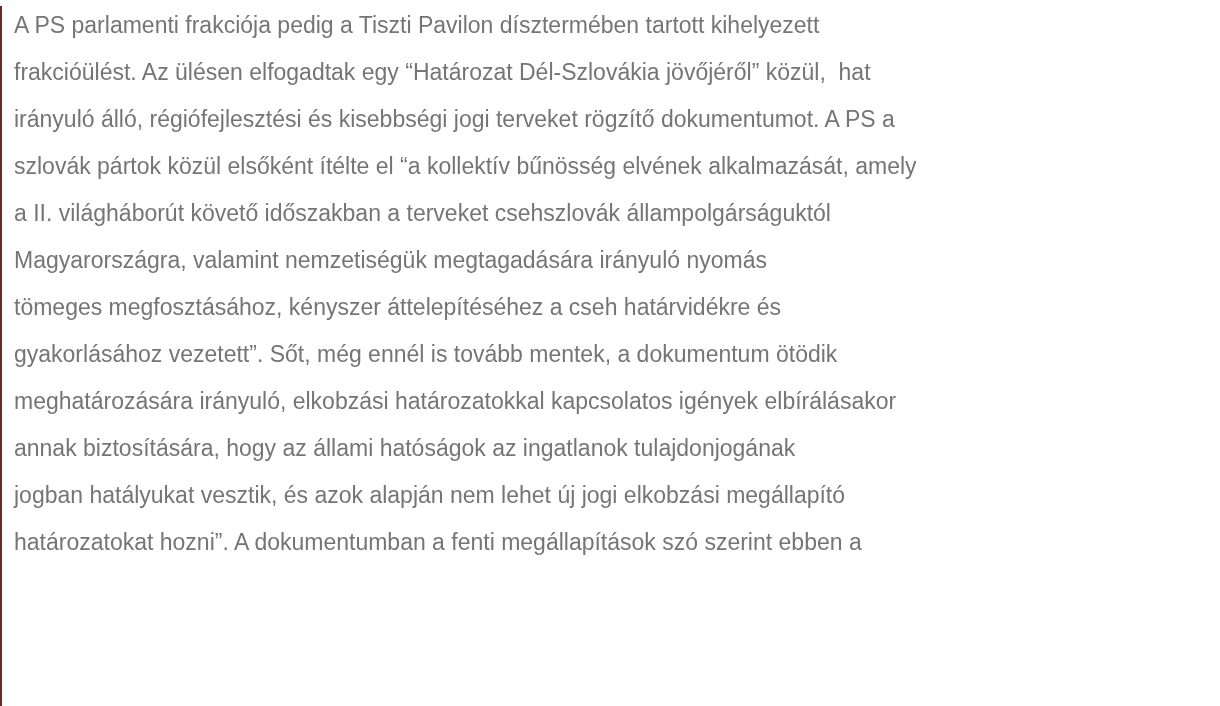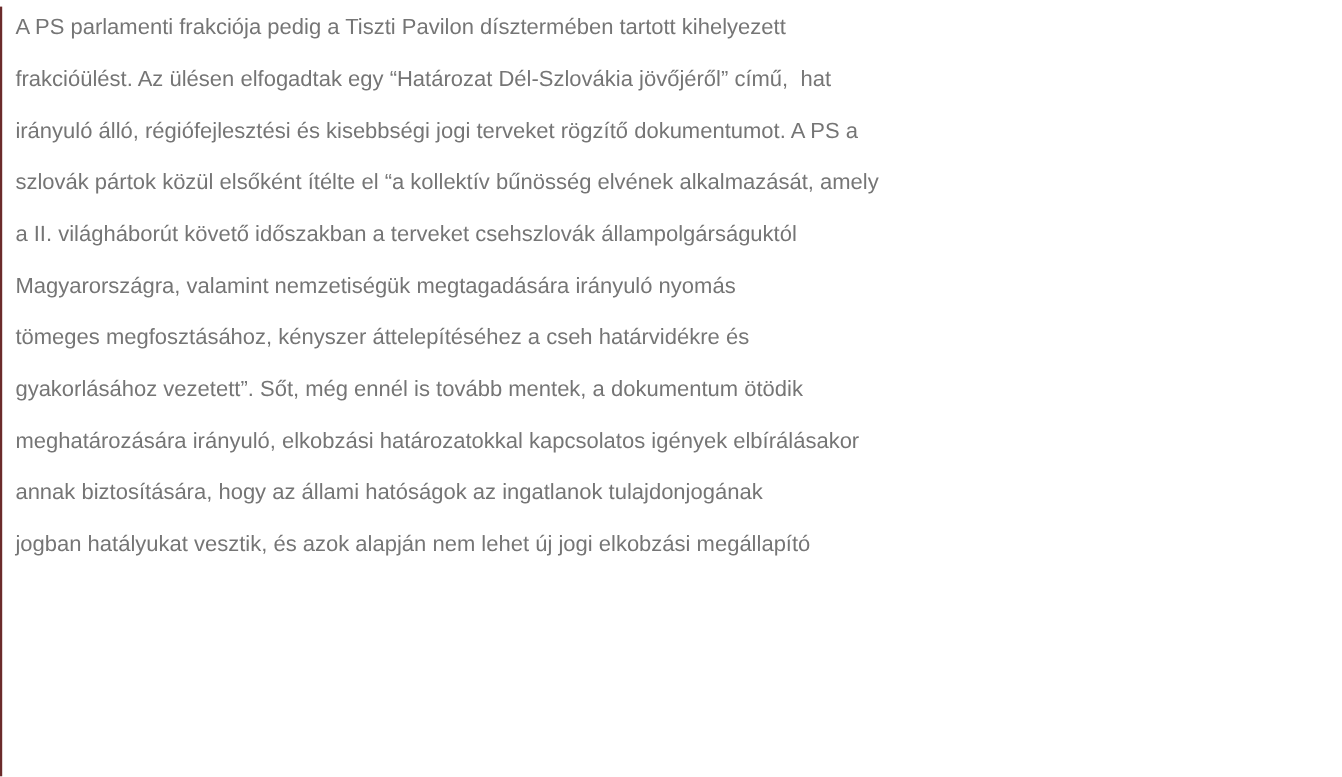--- a/index.html
+++ b/index.html
@@ -23,40 +23,41 @@
     width: 2px;
     height: 700px;
     background: var(--edge-color, #6b2b2b);
   }
   .paragraph {
     position: absolute;
     left: 14px;
     top: 2px;
     width: 1200px;
     color: var(--text-color, #757575);
-    font-size: 20px;
+    font-size: 23px;
     line-height: 47px;
     font-weight: 400;
   }
   .line {
     white-space: pre;
     height: 47px;
   }
 </style>
 </head>
 <body>
 
 <div class="page">
   <div class="left-line"></div>
   <div class="paragraph">
     <div class="line">A PS parlamenti frakciója pedig a Tiszti Pavilon dísztermében tartott kihelyezett</div>
-    <div class="line">frakcióülést. Az ülésen elfogadtak egy “Határozat Dél-Szlovákia jövőjéről” című,  hat</div>
+    <div class="line">frakcióülést. Az ülésen elfogadtak egy “Határozat Dél-Szlovákia jövőjéről” közül,  hat</div>
     <div class="line">irányuló álló, régiófejlesztési és kisebbségi jogi terveket rögzítő dokumentumot. A PS a</div>
     <div class="line">szlovák pártok közül elsőként ítélte el “a kollektív bűnösség elvének alkalmazását, amely</div>
     <div class="line">a II. világháborút követő időszakban a terveket csehszlovák állampolgárságuktól</div>
     <div class="line">Magyarországra, valamint nemzetiségük megtagadására irányuló nyomás</div>
     <div class="line">tömeges megfosztásához, kényszer áttelepítéséhez a cseh határvidékre és</div>
     <div class="line">gyakorlásához vezetett”. Sőt, még ennél is tovább mentek, a dokumentum ötödik</div>
     <div class="line">meghatározására irányuló, elkobzási határozatokkal kapcsolatos igények elbírálásakor</div>
     <div class="line">annak biztosítására, hogy az állami hatóságok az ingatlanok tulajdonjogának</div>
     <div class="line">jogban hatályukat vesztik, és azok alapján nem lehet új jogi elkobzási megállapító</div>
+    <div class="line">határozatokat hozni”. A dokumentumban a fenti megállapítások szó szerint ebben a</div>
   </div>
 </div>
 
 </body></html>

